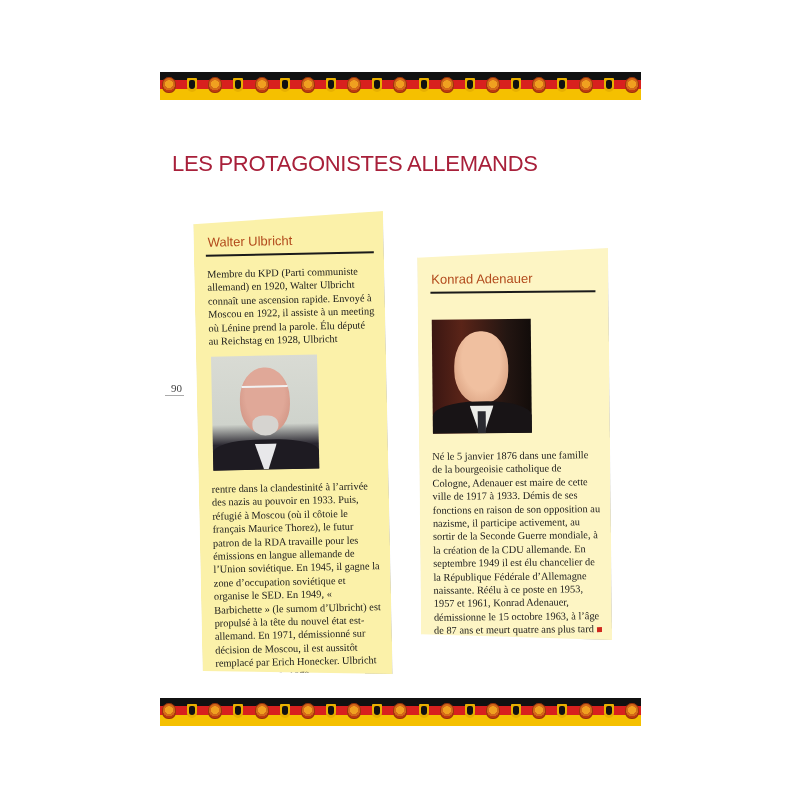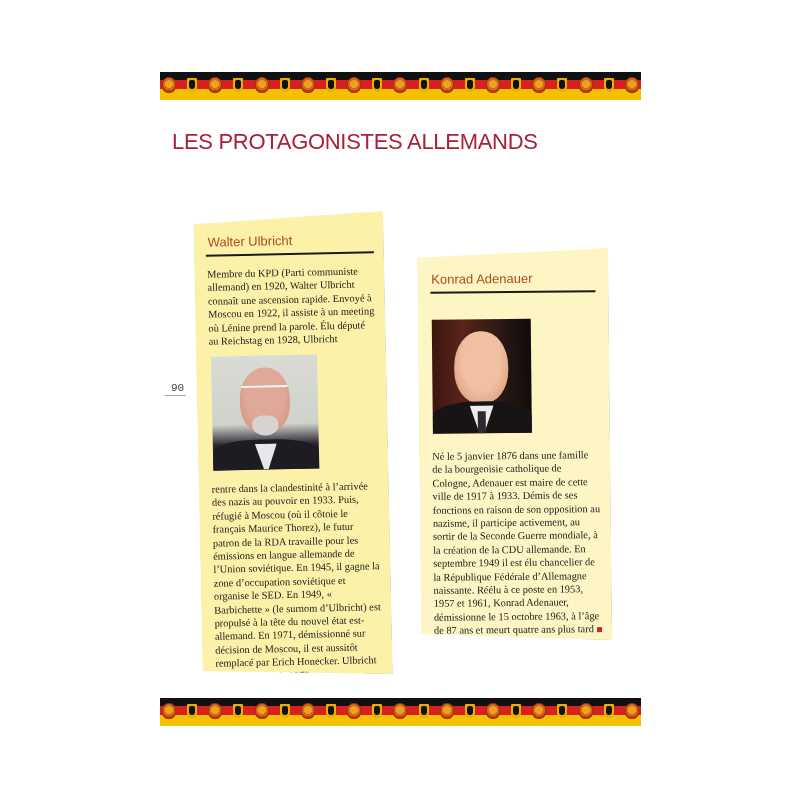--- a/index.html
+++ b/index.html
@@ -27,26 +27,26 @@
     }
     .emblem.frg {
       width: 10px; height: 14px; background: #e8b000;
       border-radius: 1px 1px 5px 5px;
     }
     .emblem.frg::before {
       content: ""; position: absolute; left: 2px; top: 2px; width: 6px; height: 9px;
       background: #111; border-radius: 2px 2px 3px 3px;
     }
 
-    .title-block { position: absolute; left: 172px; top: 130px; color: #a8203a; font-family: "Liberation Sans", sans-serif; }
+    .title-block { position: absolute; left: 172px; top: 152px; color: #a8203a; font-family: "Liberation Sans", sans-serif; }
     .title-main { font-size: 22px; letter-spacing: -0.3px; line-height: 24px; }
     .title-sub { font-size: 20px; line-height: 22px; letter-spacing: -0.2px; }
 
     .page-num {
-      position: absolute; left: 165px; top: 382px; font-family: Liberation Mono, monospace;
+      position: absolute; left: 165px; top: 382px; font-family: Liberation Serif, serif;
       font-size: 11px; color: #444; border-bottom: 1px solid #aaa; padding: 0 2px 1px 6px;
     }
 
     .card {
       position: absolute; background: #fbf1a9;
       box-shadow: 3px 4px 5px rgba(0,0,0,0.35);
     }
     .card.left {
       left: 193px; top: 215px; width: 190px; height: 463px;
       transform: rotate(-1.2deg); transform-origin: top left;

